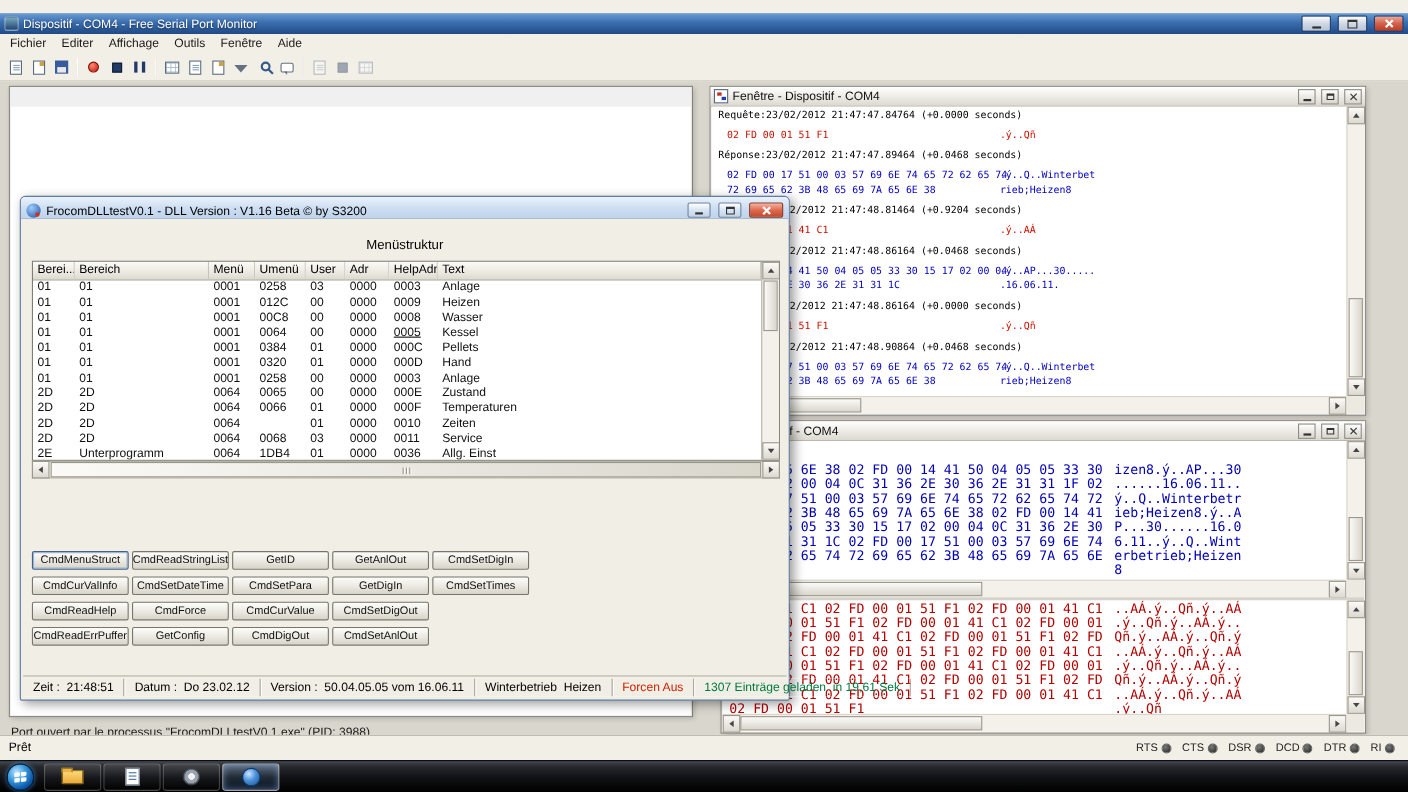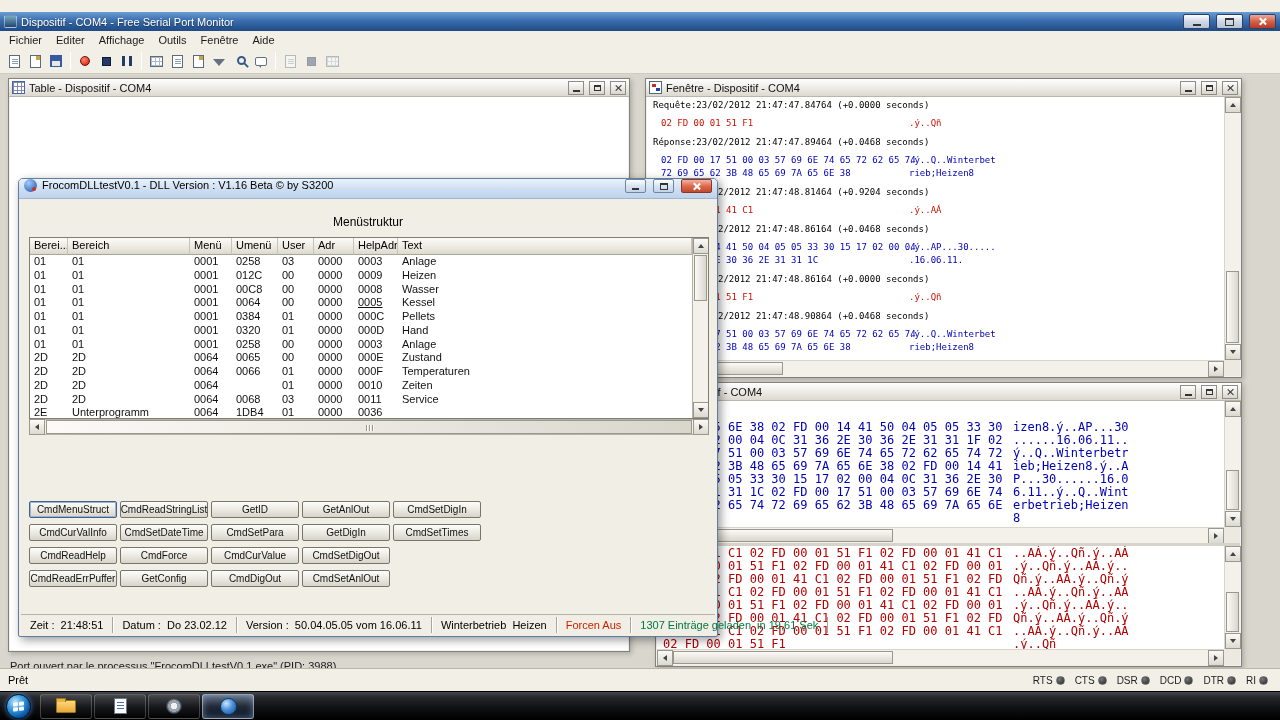--- a/index.html
+++ b/index.html
@@ -103,21 +103,21 @@
   .pane .vscroll { right:0; top:0; bottom:16px; }
   .pane .hscroll { left:0; right:16px; bottom:0; }
   .pane .sb-corner { right:0; bottom:0; }
 
   
   #table-window { left:8px; top:4px; width:622px; height:574px; z-index:3; }
   .table-content { position:absolute; left:1px; top:18px; right:1px; bottom:1px; background:#fff; }
 
   
   .frocom { position:absolute; left:18px; top:178px; width:700px; height:459px; background:#f0eee5; border:1px solid #5f7da1; border-radius:5px 5px 2px 2px; box-shadow:3px 3px 10px rgba(0,0,0,.4); z-index:40; }
-  .frocom-title { height:20px; border-radius:4px 4px 0 0; background:linear-gradient(#eaf2fb,#cddef2 55%,#bed3ec); border-bottom:1px solid #9fb6d2; display:flex; align-items:flex-start; padding:0 5px; gap:5px; font-size:11px; color:#000; }
+  .frocom-title { height:20px; border-radius:4px 4px 0 0; background:linear-gradient(#eaf2fb,#cddef2 55%,#bed3ec); border-bottom:1px solid #9fb6d2; display:flex; align-items:flex-end; padding:0 5px; gap:5px; font-size:11px; color:#000; }
   .frocom-title .t { flex:1; white-space:nowrap; overflow:hidden; }
   .f-btn { width:21px; height:14px; border:1px solid #70859f; border-radius:2px; background:linear-gradient(#ffffff,#d7e4f2 50%,#c2d4e8); display:flex; align-items:center; justify-content:center; margin-left:2px; flex:0 0 auto; }
   .f-btn.close-red { width:31px; background:linear-gradient(#f5b3a2,#e06a4e 50%,#c04a2e); border-color:#8c3520; }
   .f-btn .g-min { width:7px; height:2px; margin-top:6px; }
   .f-btn .g-max { width:8px; height:7px; border-width:1px; border-top-width:2px; }
   .f-label { position:absolute; top:36px; left:0; right:0; text-align:center; font-size:12px; color:#000; }
 
   .f-table { position:absolute; left:10px; top:58px; width:680px; height:182px; background:#fff; border:1px solid #7f7d74; overflow:hidden; }
   .f-thead { display:flex; height:17px; margin-right:16px; }
   .f-th { background:linear-gradient(#fcfbf8,#e8e5dc 70%,#dcd9ce); border-right:1px solid #c6c3b8; border-bottom:1px solid #a9a69a; font-size:11px; padding:1px 4px; white-space:nowrap; overflow:hidden; flex:0 0 auto; }
@@ -237,33 +237,20 @@
           <div class="k-stop"></div>
         </div>
         <div class="tb-icon disabled">
           <div class="k-grid"></div>
         </div>
       </div>
 
     <div class="mdi">
 
       <div class="child" id="table-window">
-        <div class="ctitle">
-          <div class="cicon ci-table"></div>
-          <div class="t">Table - Dispositif - COM4</div>
-          <div class="cbtn">
-              <div class="g-min"></div>
-            </div>
-          <div class="cbtn">
-              <div class="g-max"></div>
-            </div>
-          <div class="cbtn">
-              <div class="g-x"></div>
-            </div>
-        </div>
         <div class="table-content"></div>
       </div>
 
       <div class="child" id="requests-window">
         <div class="ctitle">
           <div class="cicon ci-doc"></div>
           <div class="t">Fenêtre - Dispositif - COM4</div>
           <div class="cbtn">
               <div class="g-min"></div>
             </div>
@@ -579,20 +566,21 @@
             <div class="f-td flex">Service</div>
           </div>
           <div class="f-row">
             <div class="f-td" style="width: 38px;">2E</div>
             <div class="f-td" style="width: 122px;">Unterprogramm</div>
             <div class="f-td" style="width: 42px;">0064</div>
             <div class="f-td" style="width: 46px;">1DB4</div>
             <div class="f-td" style="width: 36px;">01</div>
             <div class="f-td" style="width: 40px;">0000</div>
             <div class="f-td" style="width: 44px;">0036</div>
+            <div class="f-td flex">Allg. Einst</div>
           </div>
         </div>
       <div class="vscroll">
         <div class="sb-btn" style="top:0; left:0;">
             <div class="tri-up"></div>
           </div>
         <div class="sb-thumb" style="top:17px; height:46px;"></div>
         <div class="sb-btn" style="bottom:0; left:0;">
             <div class="tri-down"></div>
           </div>

